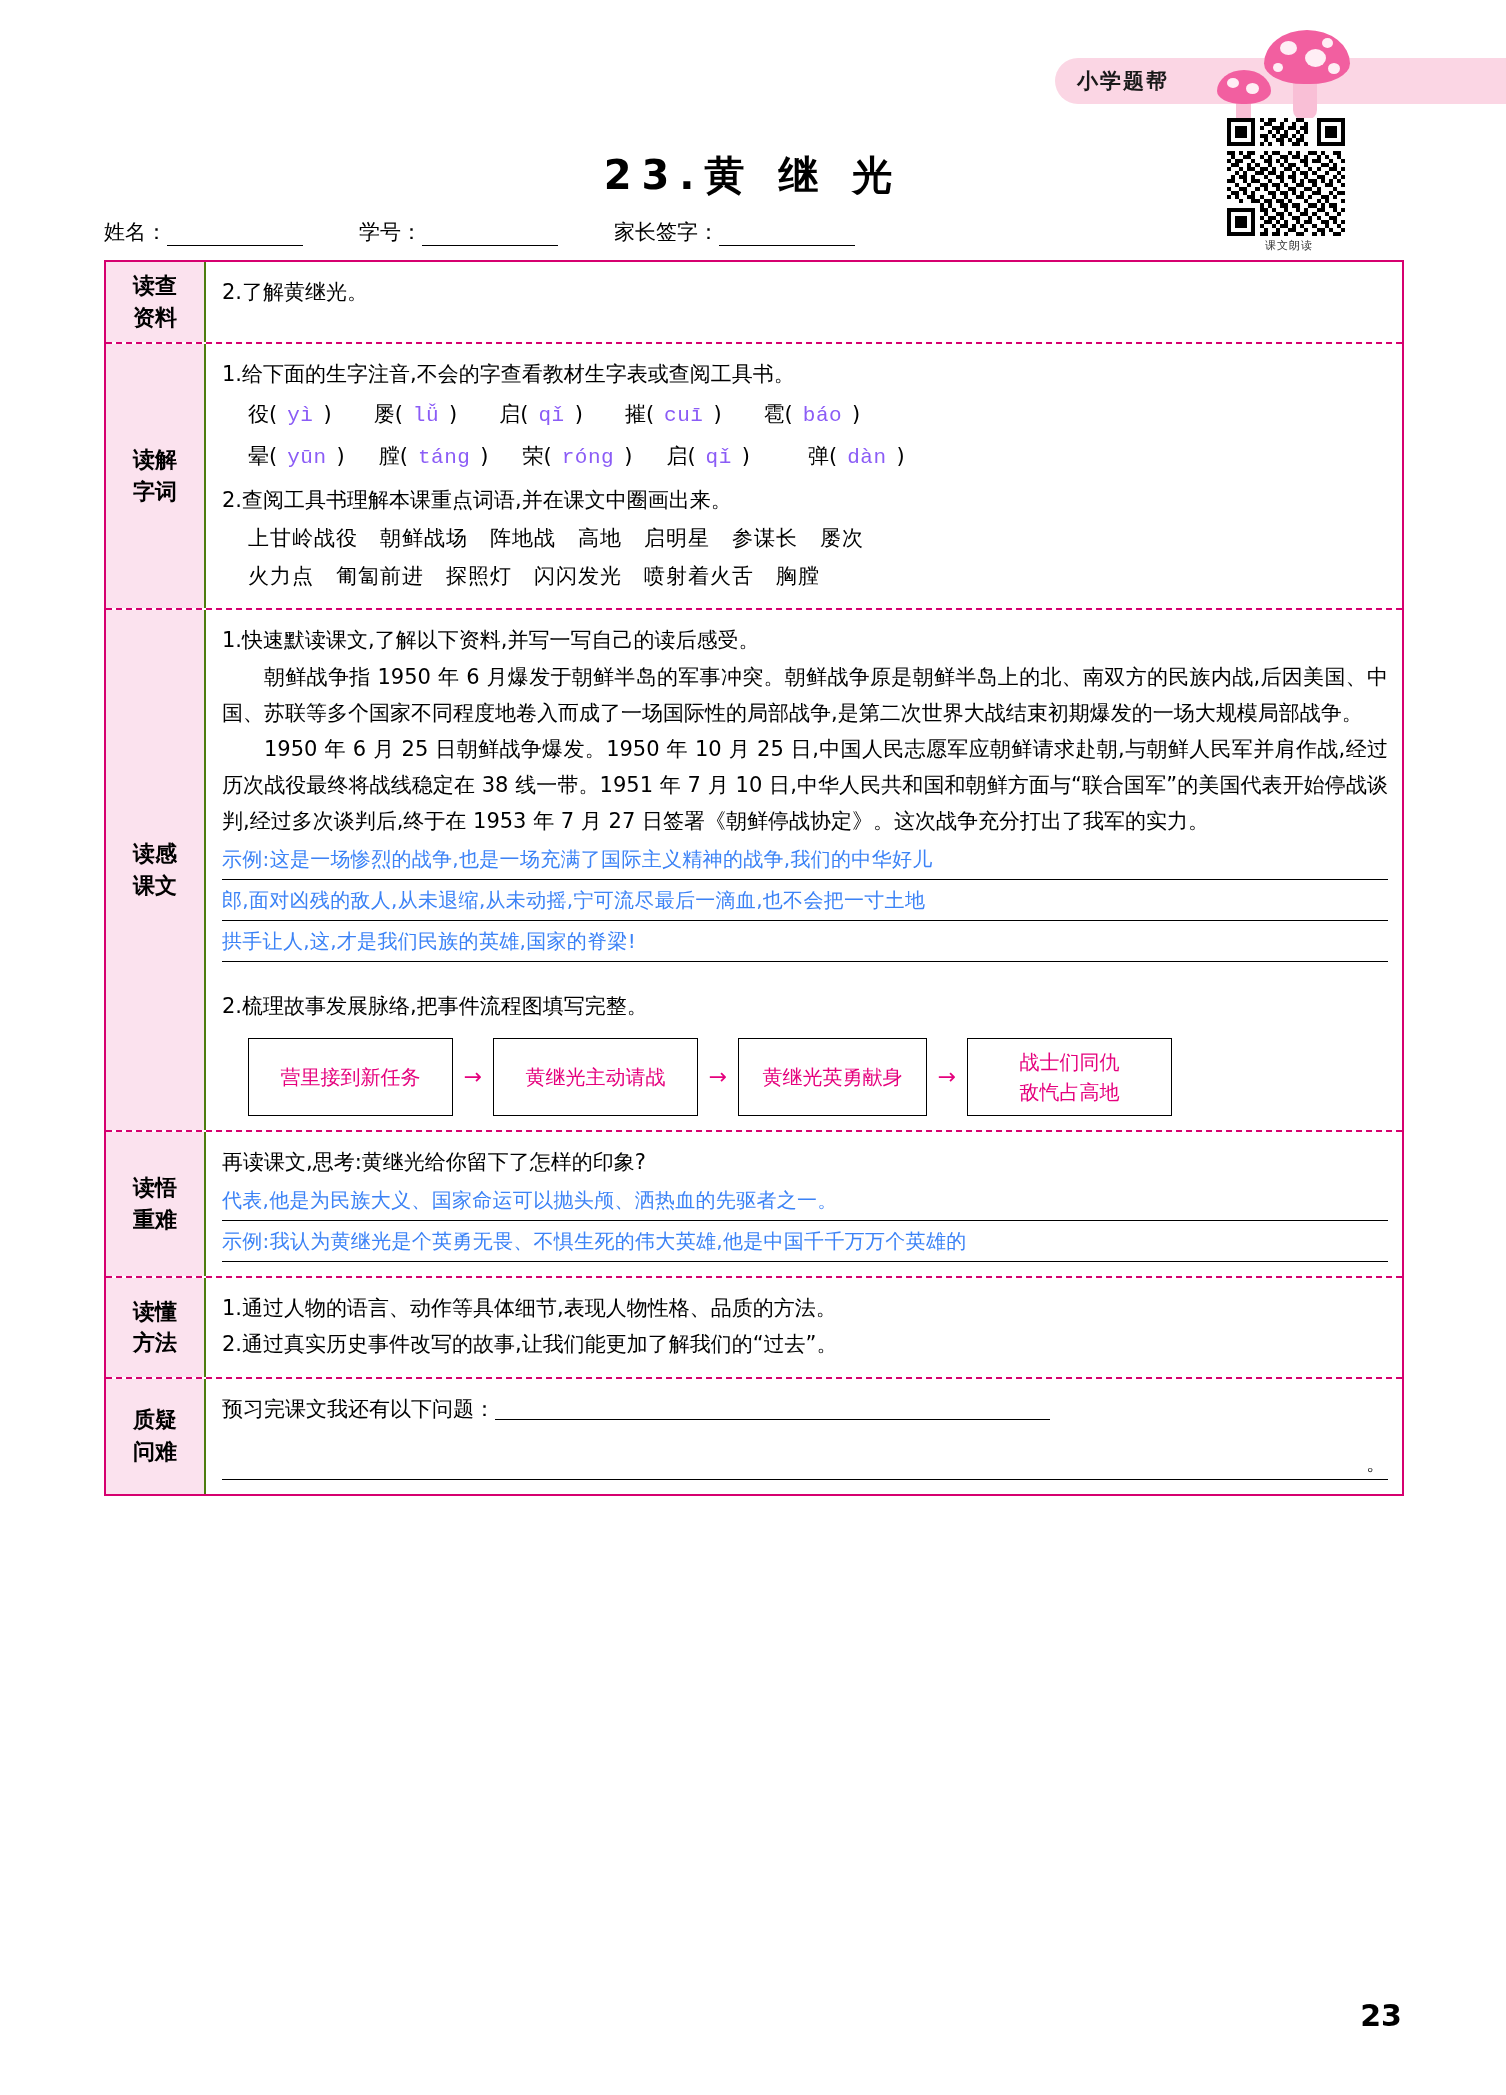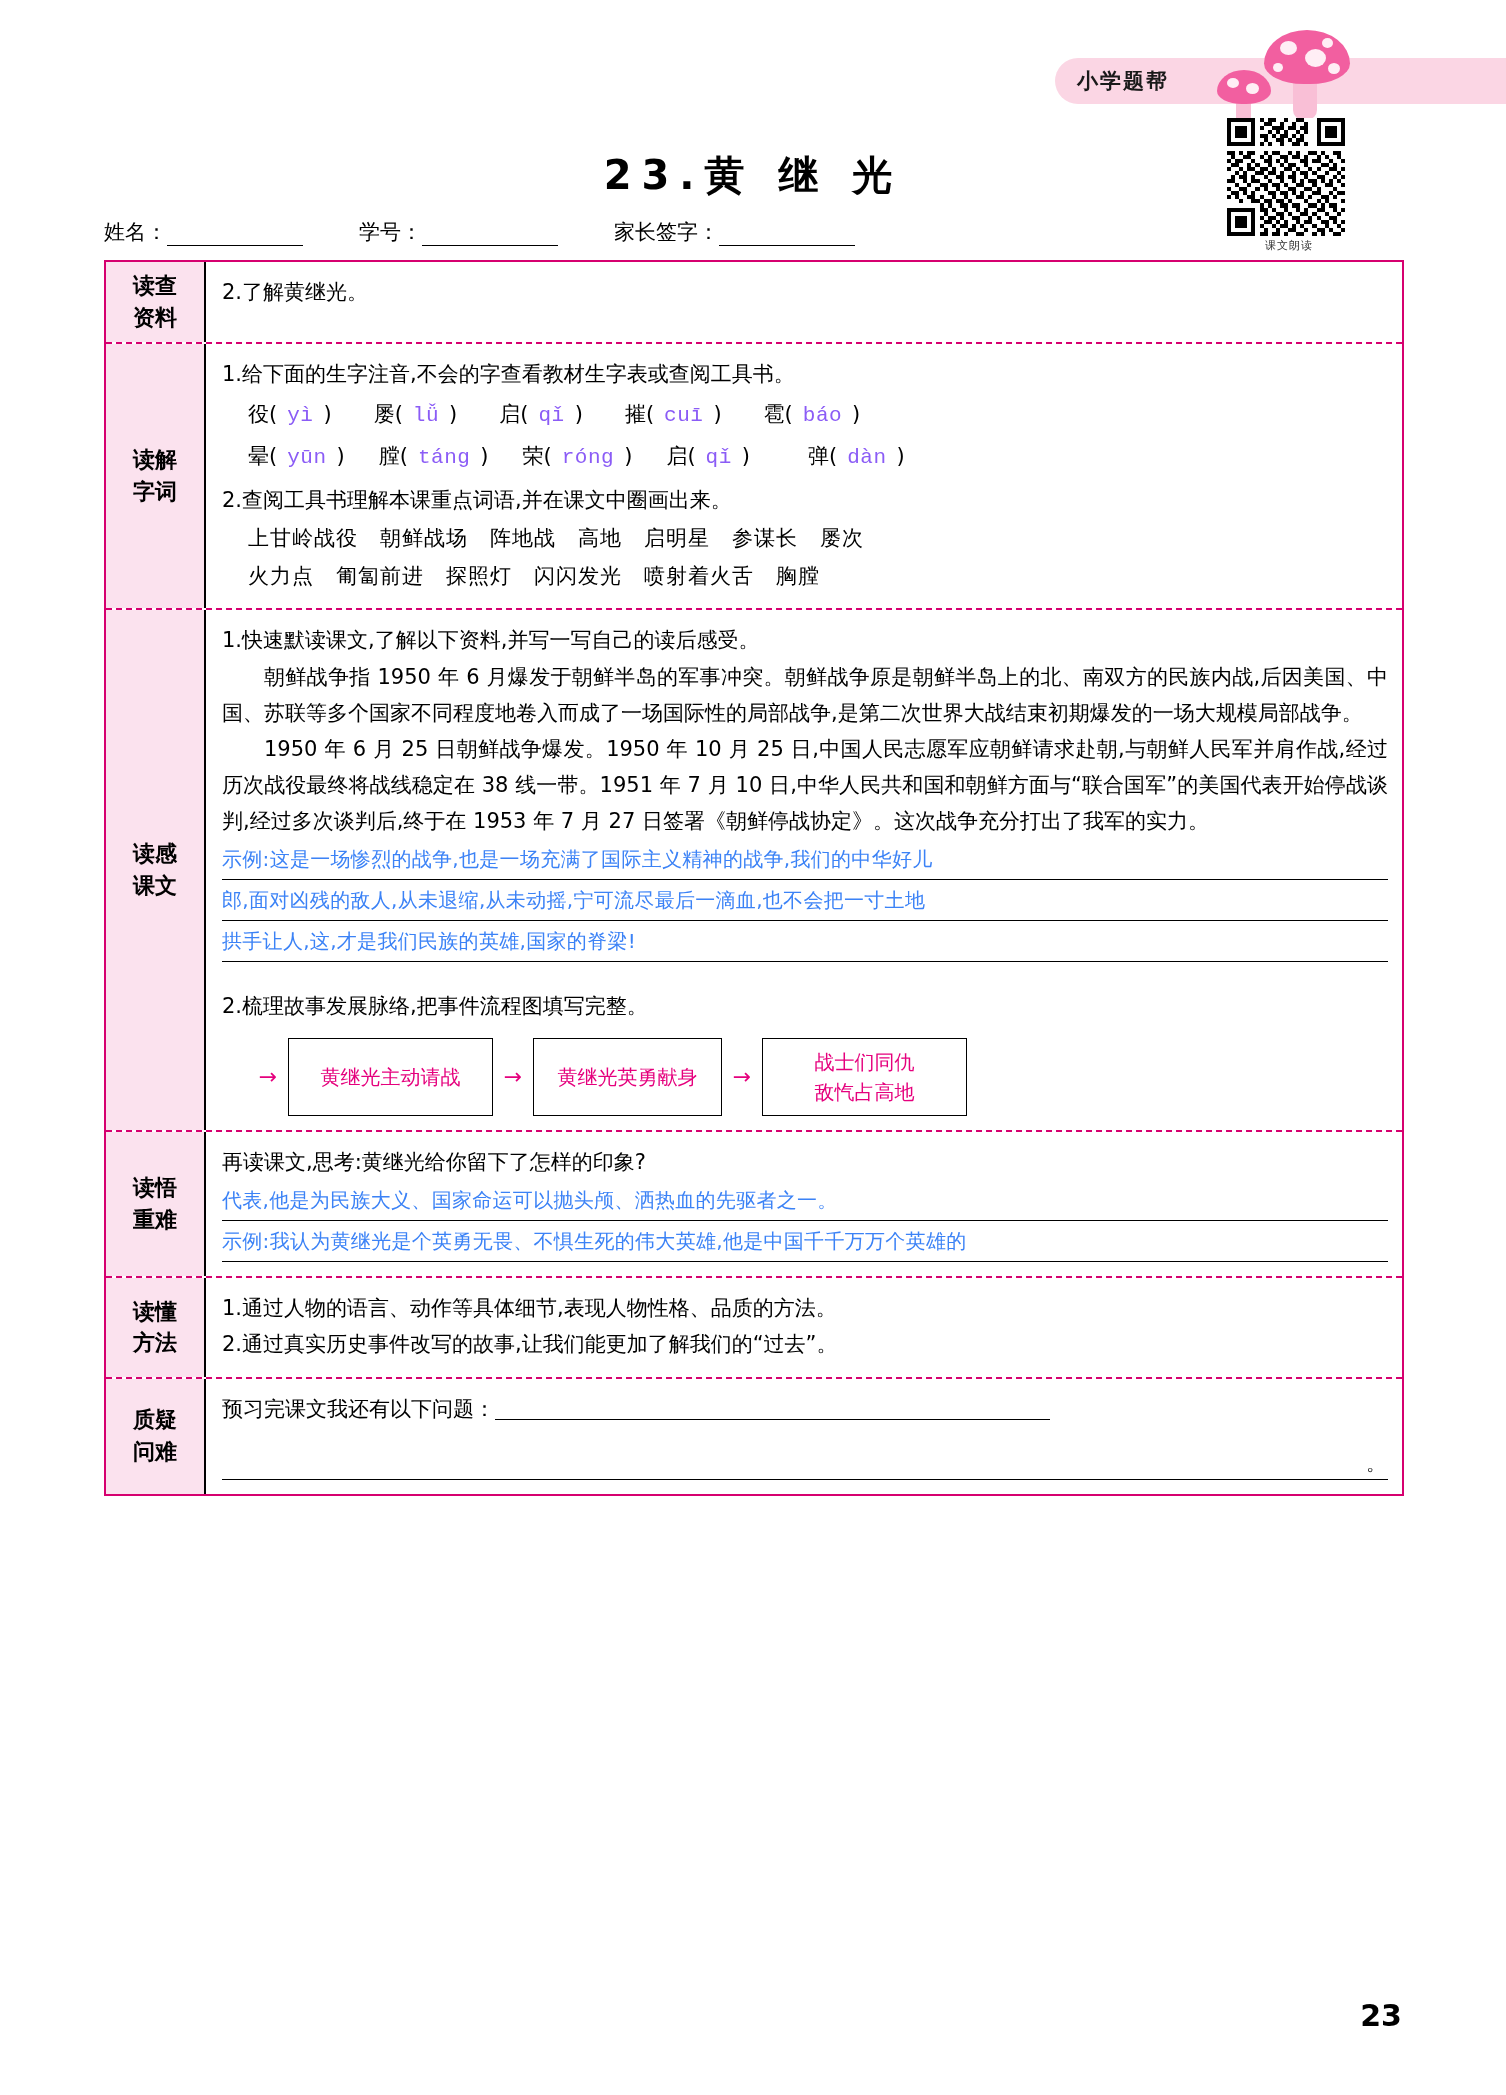--- a/index.html
+++ b/index.html
@@ -138,21 +138,21 @@
   .row {
     display: flex;
     border-bottom: 2px dashed #d6006f;
     box-sizing: border-box;
   }
   .row:last-child { border-bottom: none; }
   .rowlabel {
     width: 100px;
     flex: 0 0 100px;
     background: #fbe2ee;
-    border-right: 2px solid #000000;
+    border-right: 2px solid #4d7c0f;
     box-sizing: border-box;
     display: flex;
     flex-direction: column;
     align-items: center;
     justify-content: center;
     font-family: Liberation Sans, sans-serif;
     font-size: 22px;
     font-weight: 700;
     color: #000;
     line-height: 1.45;
@@ -607,20 +607,21 @@
       <div class="indent2" style="text-align:justify">朝鲜战争指 1950 年 6 月爆发于朝鲜半岛的军事冲突。朝鲜战争原是朝鲜半岛上的北、南双方的民族内战,后因美国、中国、苏联等多个国家不同程度地卷入而成了一场国际性的局部战争,是第二次世界大战结束初期爆发的一场大规模局部战争。</div>
       <div class="indent2" style="text-align:justify">1950 年 6 月 25 日朝鲜战争爆发。1950 年 10 月 25 日,中国人民志愿军应朝鲜请求赴朝,与朝鲜人民军并肩作战,经过历次战役最终将战线稳定在 38 线一带。1951 年 7 月 10 日,中华人民共和国和朝鲜方面与“联合国军”的美国代表开始停战谈判,经过多次谈判后,终于在 1953 年 7 月 27 日签署《朝鲜停战协定》。这次战争充分打出了我军的实力。</div>
 
       <div class="sample">示例:这是一场惨烈的战争,也是一场充满了国际主义精神的战争,我们的中华好儿</div>
       <div class="sample">郎,面对凶残的敌人,从未退缩,从未动摇,宁可流尽最后一滴血,也不会把一寸土地</div>
       <div class="sample">拱手让人,这,才是我们民族的英雄,国家的脊梁!</div>
 
       <div style="margin-top:26px">2.梳理故事发展脉络,把事件流程图填写完整。</div>
 
       <div class="flow">
+        <div class="flow-box fb1">营里接到新任务</div>
         <div class="arrow">→</div>
         <div class="flow-box fb2">黄继光主动请战</div>
         <div class="arrow">→</div>
         <div class="flow-box fb3">黄继光英勇献身</div>
         <div class="arrow">→</div>
         <div class="flow-box fb4" style="white-space:pre-line">战士们同仇
 敌忾占高地</div>
       </div>
     </div>
   </div>

